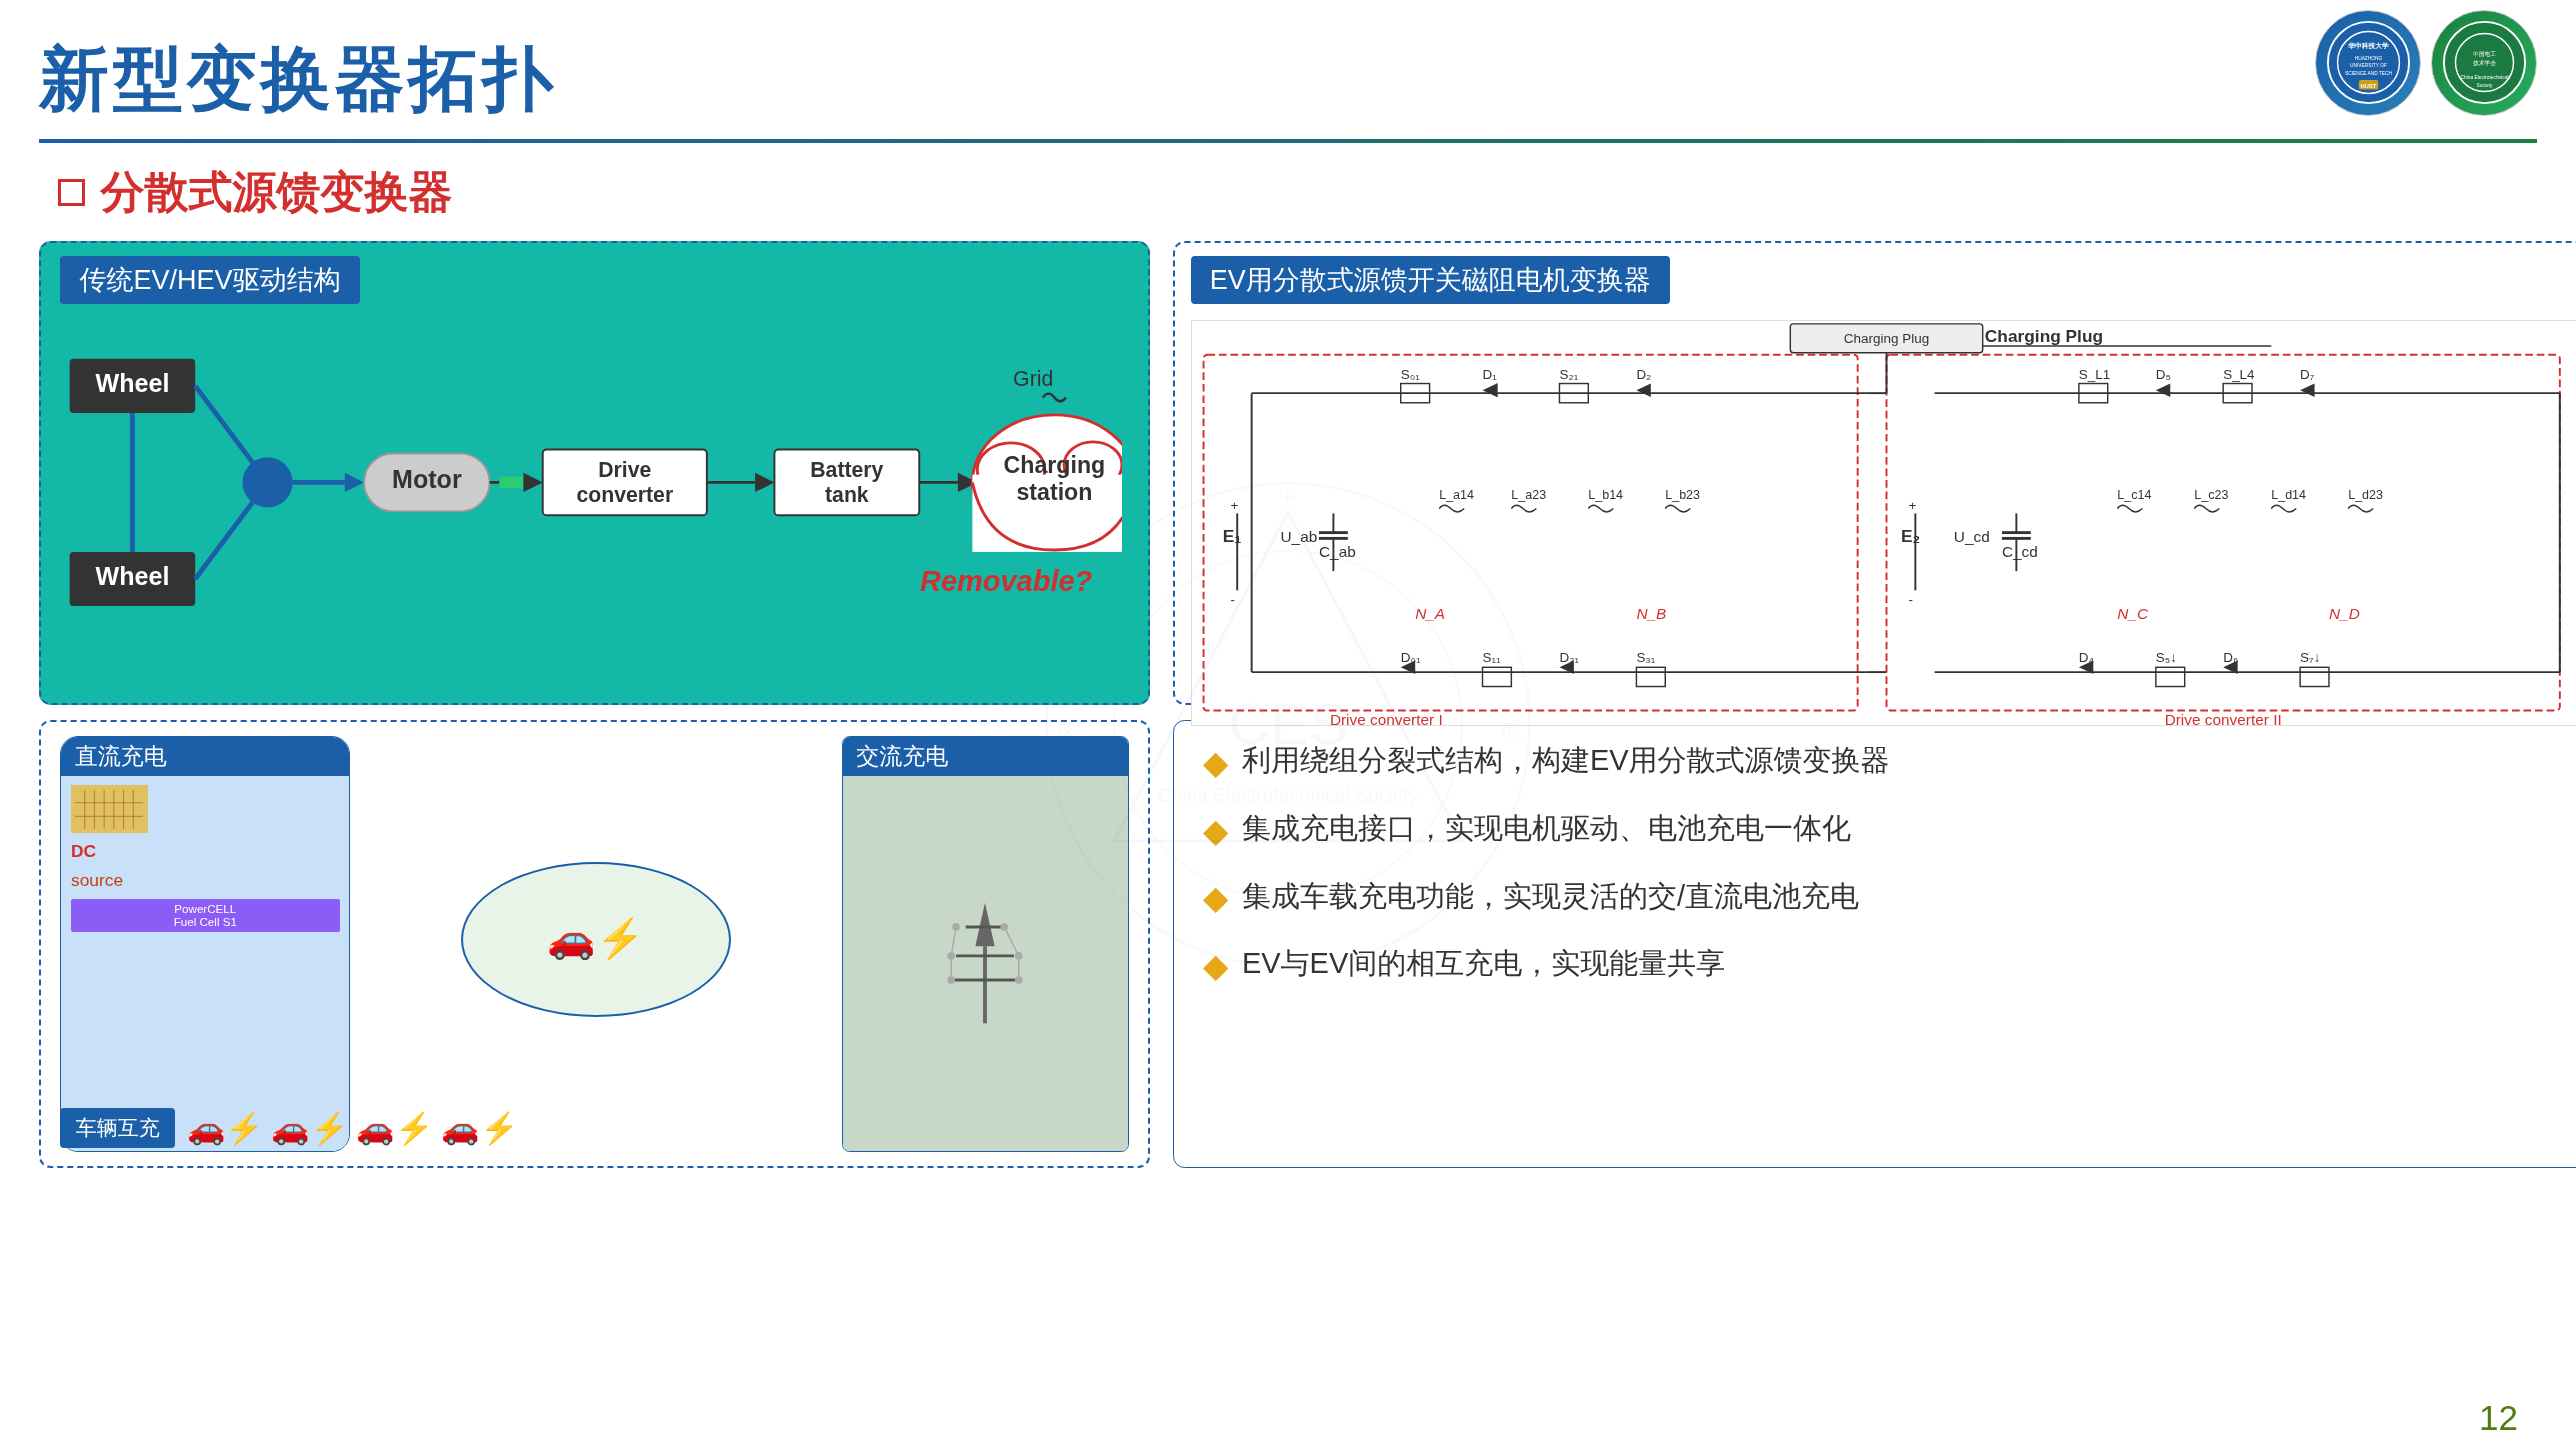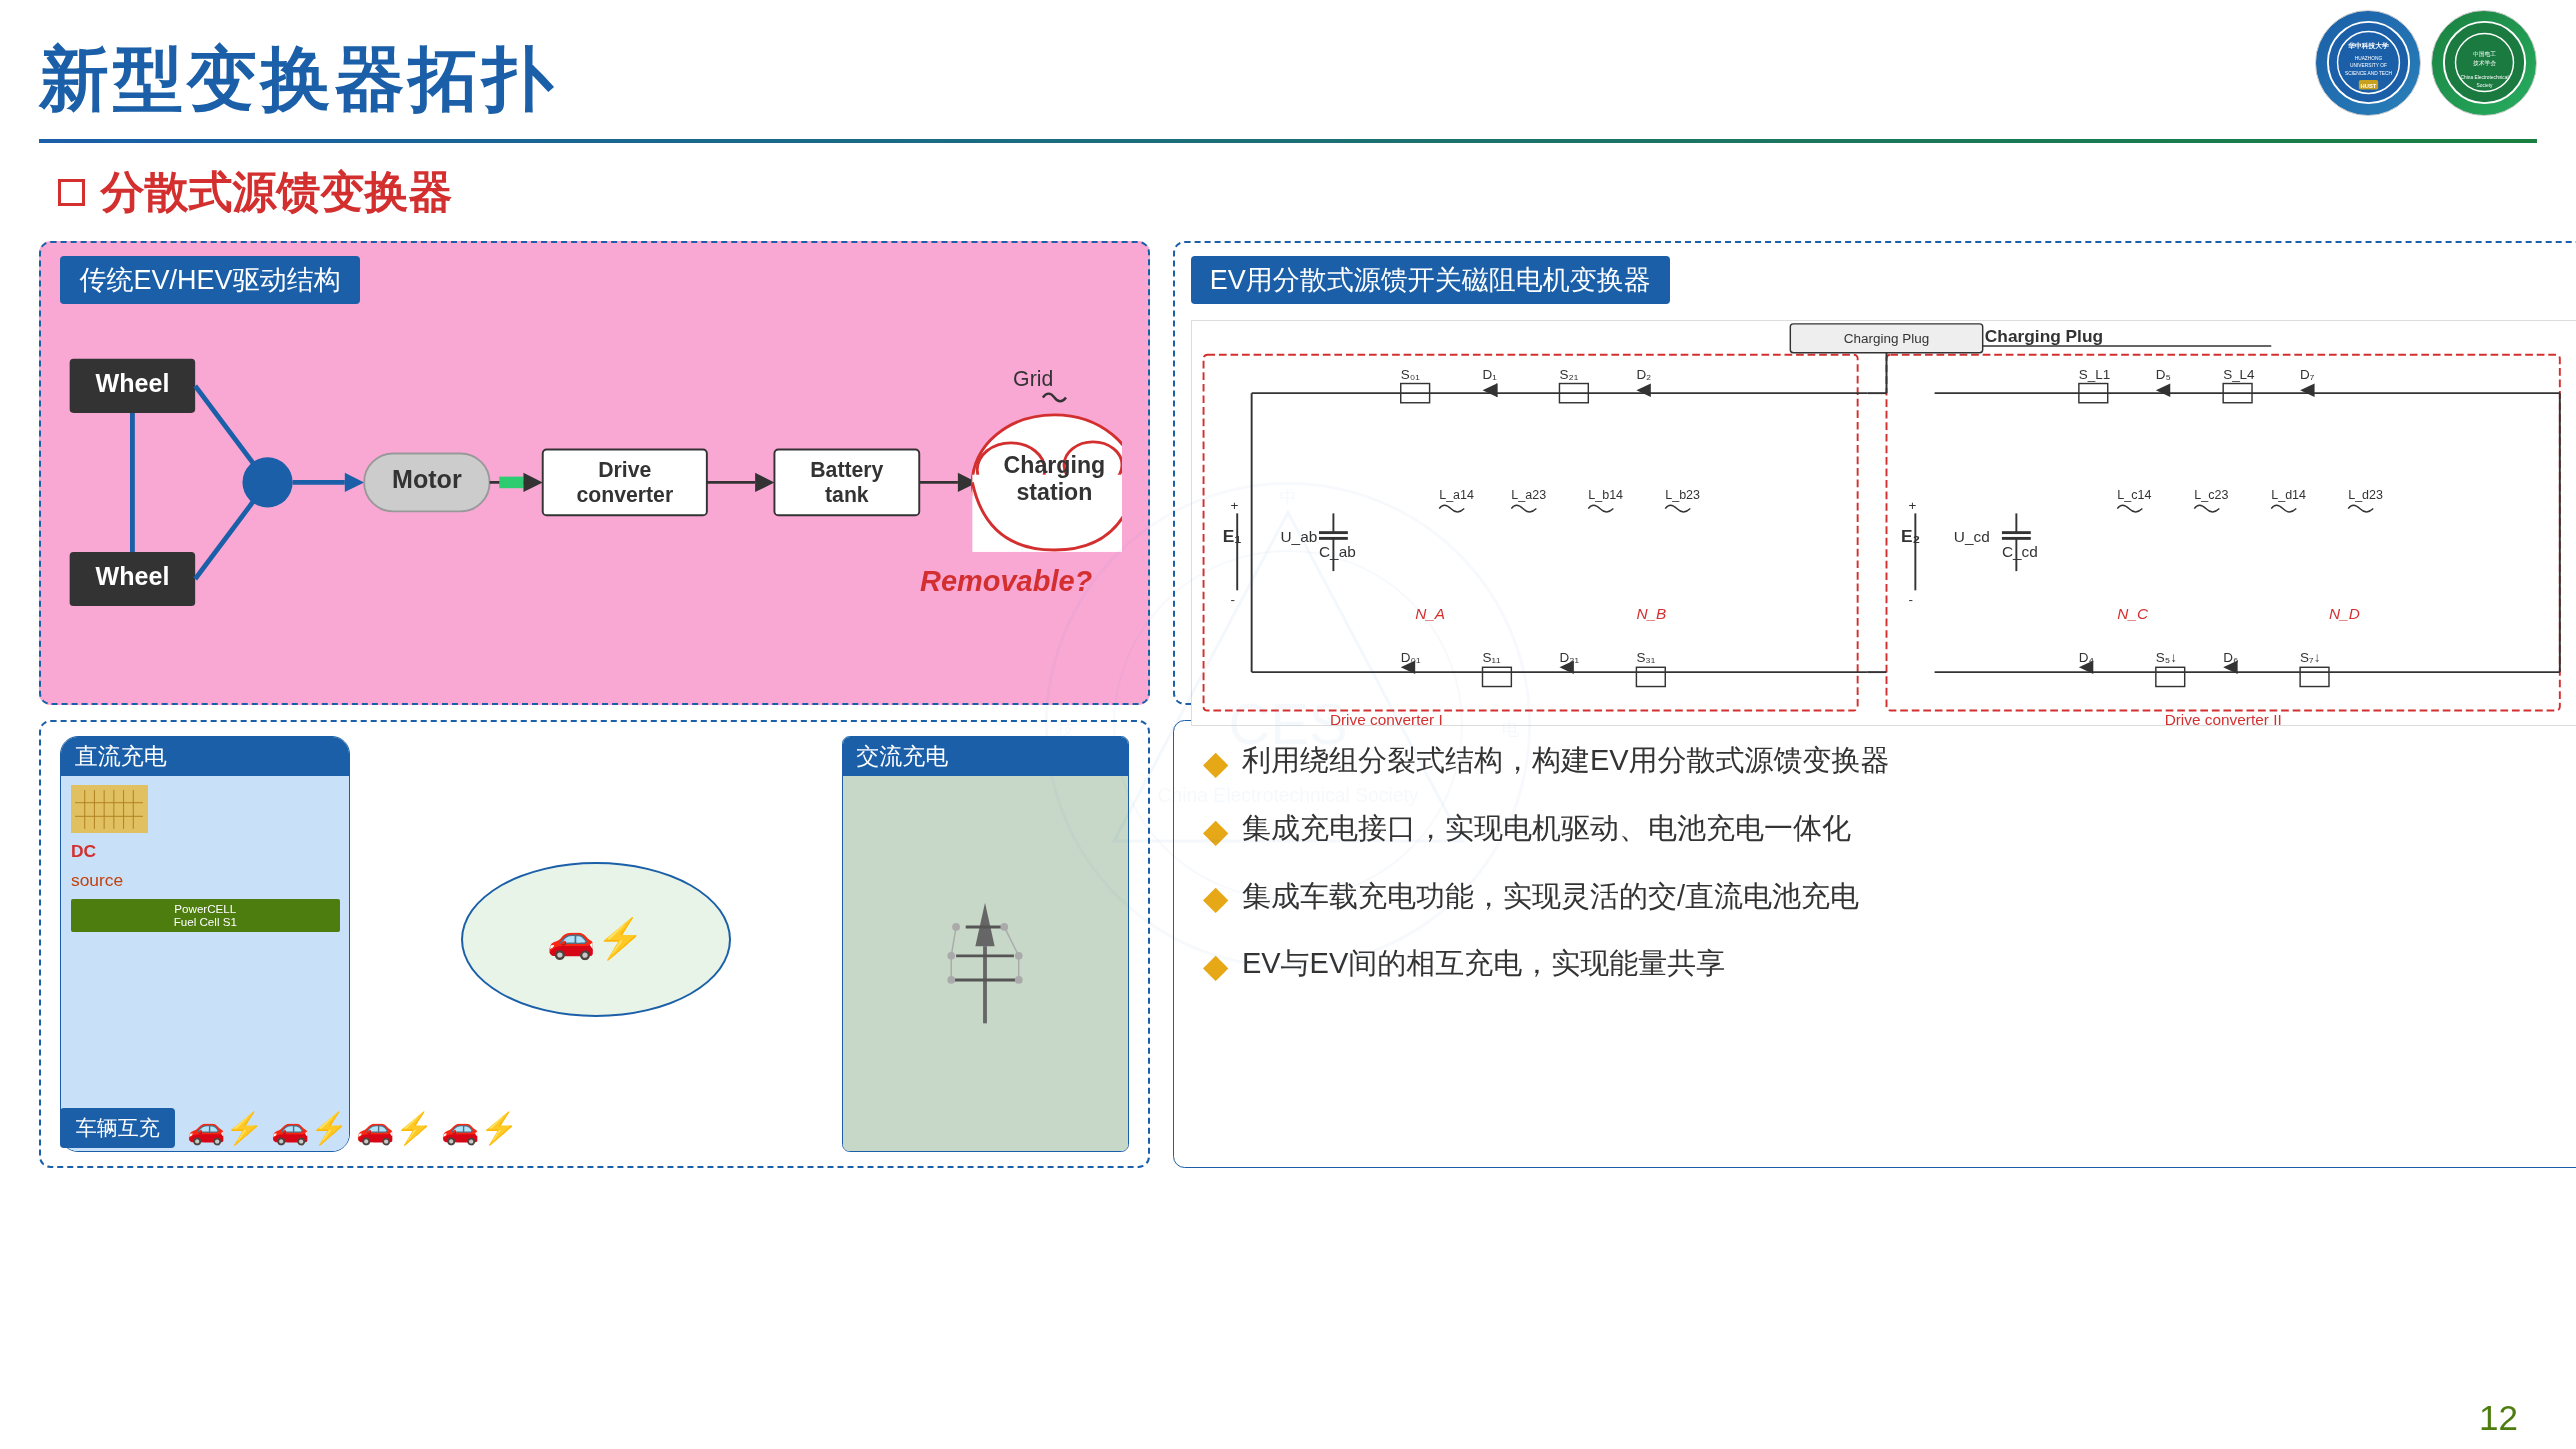--- a/index.html
+++ b/index.html
@@ -85,21 +85,21 @@
       flex-direction: column;
       gap: 15.5px;
       width: 1111px;
       flex-shrink: 0;
     }
     
     .panel-traditional {
       border: 2.9px dashed #1a5fa8;
       border-radius: 11.6px;
       padding: 13.5px 19.3px;
-      background: #f9a8d4;
+      background: #14b8a6;
       position: relative;
       height: 464px;
     }
     .panel-title {
       display: inline-block;
       background: #1a5fa8;
       color: #fff;
       font-size: 27px;
       padding: 5.8px 19.3px;
       border-radius: 3.9px;
@@ -295,21 +295,21 @@
                 <line x1="30" y1="0" x2="30" y2="40" stroke="#b08020" stroke-width="1"></line>
                 <line x1="40" y1="0" x2="40" y2="40" stroke="#b08020" stroke-width="1"></line>
                 <line x1="50" y1="0" x2="50" y2="40" stroke="#b08020" stroke-width="1"></line>
                 <line x1="60" y1="0" x2="60" y2="40" stroke="#b08020" stroke-width="1"></line>
                 <line x1="0" y1="13" x2="70" y2="13" stroke="#b08020" stroke-width="1"></line>
                 <line x1="0" y1="27" x2="70" y2="27" stroke="#b08020" stroke-width="1"></line>
               </svg>
             </div>
             <div style="font-size:17.4px; color:#d32f2f; font-weight:bold;">DC</div>
             <div style="font-size:17.4px; color:#c2410c; font-weight:normal;">source</div>
-            <div style="background:#4d7c0f; color:#fff; font-size:11.6px; padding:3.9px; text-align:center; border-radius:1.9px;">
+            <div style="background:#8b5cf6; color:#fff; font-size:11.6px; padding:3.9px; text-align:center; border-radius:1.9px;">
               <div>PowerCELL</div>
               <div>Fuel Cell S1</div>
             </div>
           </div>
         </div>
 
         <div style="display:flex; flex-direction:column; align-items:center; justify-content:center; flex:1;">
           <div style="position:relative; width:270px; height:155px; margin-bottom:9.7px;">
 
             <div style="border:2.9px solid #1a5fa8; border-radius:50%; width:270px; height:155px; position:absolute; background:#e8f4e8;"></div>

